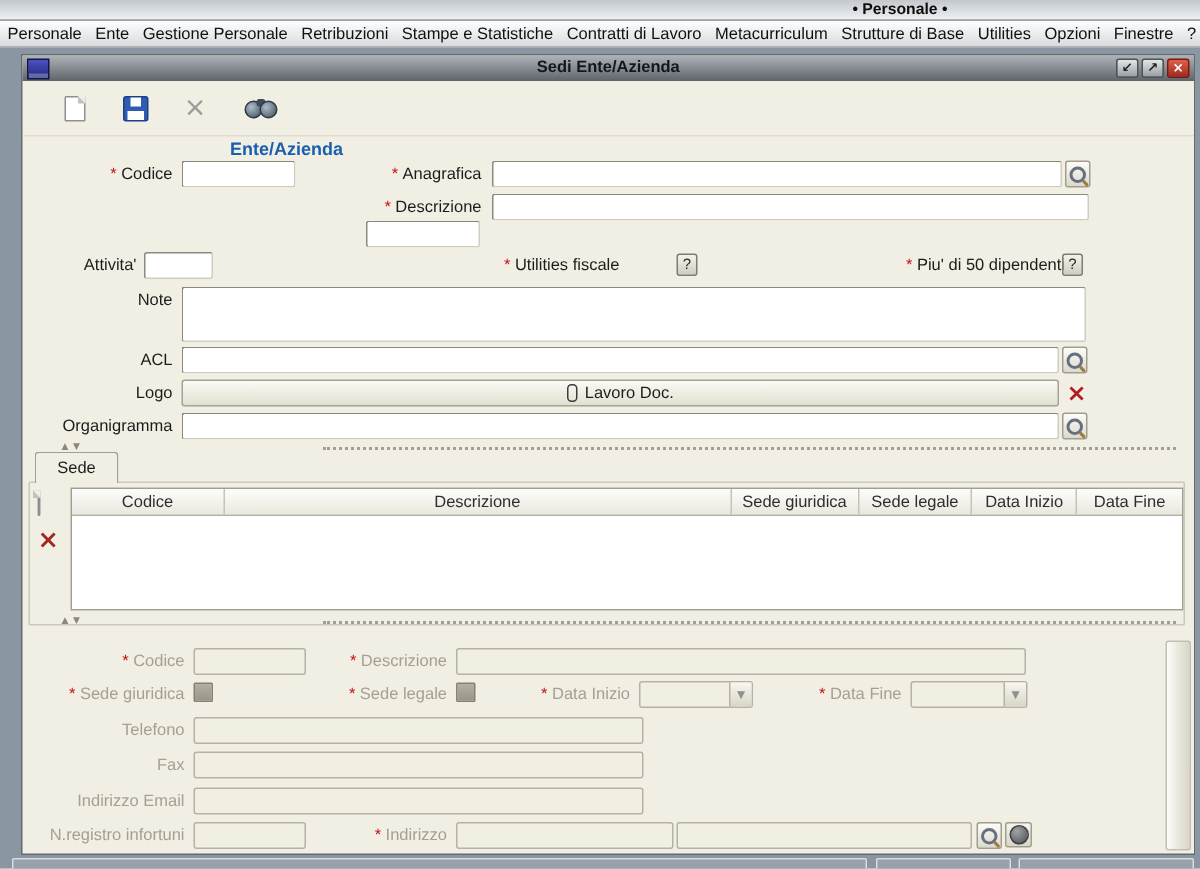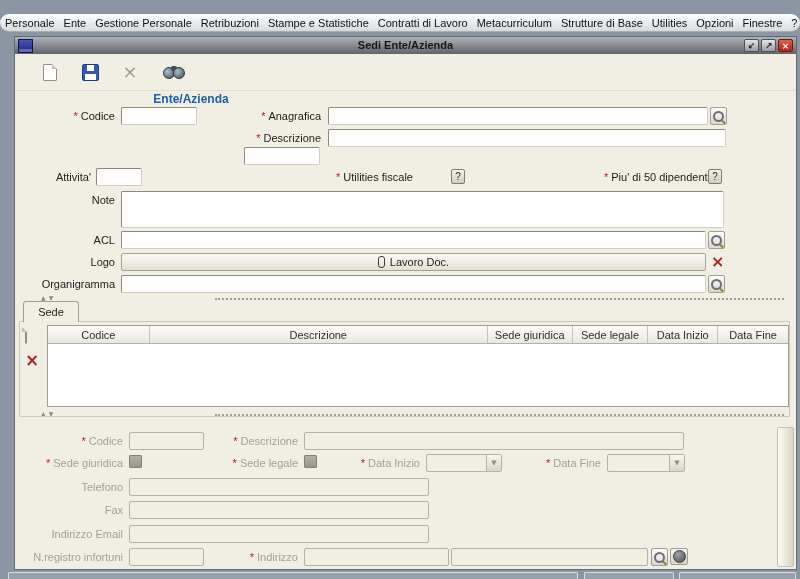--- a/index.html
+++ b/index.html
@@ -8,21 +8,21 @@
   .screen{position:relative;width:800px;height:579px;overflow:hidden;}
 
   
   .app-titlebar{position:absolute;left:0;top:0;width:800px;height:13px;
     background:linear-gradient(#c3c8cd,#eef0f1);border-bottom:1px solid #9fa4a8;}
   .app-title{position:absolute;left:520px;width:160px;top:0;text-align:center;
     font-size:10.5px;font-weight:bold;color:#0d0d0d;line-height:13px;white-space:nowrap;}
 
   .menubar{position:absolute;left:0;top:14px;width:800px;height:18px;box-sizing:border-box;
     background:linear-gradient(#fefefe,#d7dadd);border-bottom:1px solid #a9adb1;
-    display:flex;align-items:center;gap:9px;padding:0 5px;font-size:11px;color:#101010;white-space:nowrap;border-radius:9px;}
+    display:flex;align-items:center;gap:9px;padding:0 5px;font-size:11px;color:#101010;white-space:nowrap;}
   .menu-item{cursor:default;}
 
   
   .window{position:absolute;left:14px;top:36px;width:783px;height:534px;box-sizing:border-box;
     background:#f1efe3;border:1px solid #636b72;}
   .win-titlebar{position:absolute;left:0;top:0;right:0;height:17px;
     background:linear-gradient(#aeb3b8,#5e646a);}
   .win-icon{position:absolute;left:3px;top:2px;width:13px;height:12px;
     background:linear-gradient(#4a52c0,#232a80);border:1px solid #11154a;
     box-shadow:inset 0 -3px 0 rgba(255,255,255,.28);}
@@ -118,20 +118,23 @@
 
   
   .sb{position:absolute;top:572px;height:10px;box-sizing:border-box;background:#97a1ac;
     border:1px solid #d8dcdf;border-radius:1px;}
 </style>
 </head>
 <body>
 
 <div class="screen">
 
+  <div class="app-titlebar">
+    <span class="app-title">• Personale •</span>
+  </div>
 
   <div class="menubar">
     <span class="menu-item">Personale</span>
     <span class="menu-item">Ente</span>
     <span class="menu-item">Gestione Personale</span>
     <span class="menu-item">Retribuzioni</span>
     <span class="menu-item">Stampe e Statistiche</span>
     <span class="menu-item">Contratti di Lavoro</span>
     <span class="menu-item">Metacurriculum</span>
     <span class="menu-item">Strutture di Base</span>

